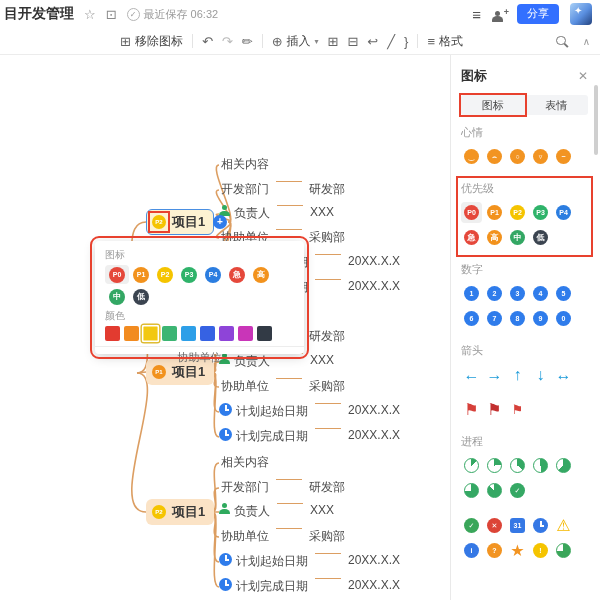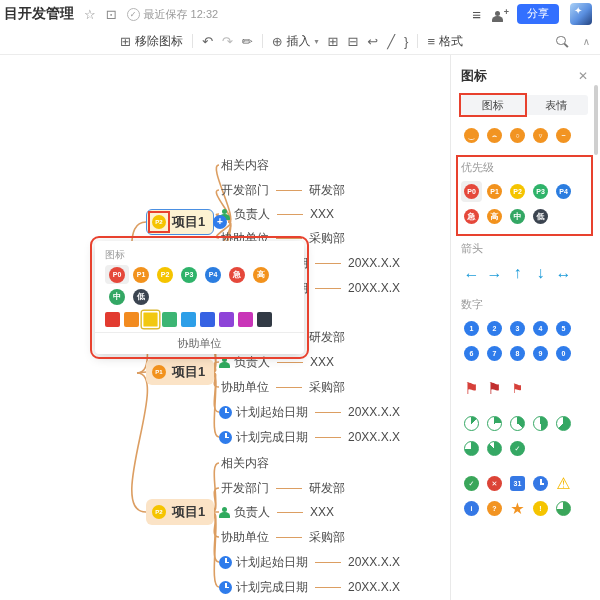--- a/index.html
+++ b/index.html
@@ -43,21 +43,21 @@
   #mm-svg{position:absolute;left:0;top:0;z-index:1;}
   .rootnode{position:absolute;left:15px;top:355px;width:122px;height:36px;background:#f0891f;border-radius:8px;
     color:#fff;font-size:15px;font-weight:bold;text-align:center;line-height:36px;z-index:10;
     box-shadow:0 1px 3px rgba(0,0,0,.18);}
   .node{position:absolute;height:26px;display:inline-flex;align-items:center;background:#fbe3c6;border-radius:6px;
     padding:0 8px 0 5px;z-index:10;border:1.5px solid transparent;box-sizing:border-box;}
   .node .ntext{font-size:13px;font-weight:bold;color:#3a3a3a;margin-left:4px;white-space:nowrap;}
   .node.selnode{background:#fdf2d2;border-color:#4a8fe2;}
   .badge{position:absolute;width:14px;height:14px;border-radius:50%;background:#2f7ceb;color:#fff;font-size:10px;
     line-height:13px;text-align:center;z-index:12;font-weight:bold;}
-  .child{position:absolute;display:flex;align-items:center;height:18px;font-size:12px;color:#4a4a4a;
+  .child{position:absolute;display:flex;align-items:flex-start;height:18px;font-size:12px;color:#4a4a4a;
     white-space:nowrap;z-index:5;}
   .child .clabel{margin-left:2px;}
   .child .dash{width:26px;border-top:1.6px solid #dc9e62;margin:0 7px;}
   .child .cval{color:#4a4a4a;}
   .node .icell,.child .icell{width:auto;height:auto;margin:0 2px 0 0;}
   .annot-box{outline:2px solid #e8412e;outline-offset:2px;}
 
   
   .icell{width:21px;height:21px;display:flex;align-items:center;justify-content:center;margin:0 2px 4px 0;}
   .icell.sel{background:#efefef;border-radius:4px;}
@@ -106,21 +106,21 @@
 <body>
 
 <div class="app">
 
   <div class="hdr">
     <span class="hdr-title">目开发管理</span>
     <span class="hico">☆</span>
     <span class="hico">⊡</span>
     <span class="savedwrap">
       <span class="savedchk">✓</span>
-      <span>最近保存 12:32</span>
+      <span>最近保存 06:32</span>
     </span>
     <div class="hdr-right">
       <span class="menu-ic">≡</span>
       <span class="padd">
         <span class="ic-person"><i class="h"></i><i class="b"></i></span>
         <span class="plus">+</span>
       </span>
       <span class="share-btn">分享</span>
       <span class="avatar"></span>
     </div>
@@ -369,20 +369,21 @@
         <span class="icell">
           <span class="ci" style="height: 16px; width: 16px; background: rgb(242, 146, 29); font-size: 8px;">高</span>
         </span>
         <span class="icell">
           <span class="ci" style="height: 16px; width: 16px; background: rgb(51, 167, 100); font-size: 8px;">中</span>
         </span>
         <span class="icell">
           <span class="ci" style="height: 16px; width: 16px; background: rgb(59, 68, 80); font-size: 8px;">低</span>
         </span>
       </div>
+    <div class="pop-label">颜色</div>
     <div id="popup-colors">
         <span class="sw" style="background: rgb(226, 59, 48);"></span>
         <span class="sw" style="background: rgb(242, 139, 32);"></span>
         <span class="sw sel" style="background: rgb(242, 200, 17);"></span>
         <span class="sw" style="background: rgb(60, 181, 115);"></span>
         <span class="sw" style="background: rgb(45, 159, 232);"></span>
         <span class="sw" style="background: rgb(54, 98, 227);"></span>
         <span class="sw" style="background: rgb(142, 68, 216);"></span>
         <span class="sw" style="background: rgb(201, 53, 184);"></span>
         <span class="sw" style="background: rgb(50, 58, 69);"></span>
@@ -394,20 +395,21 @@
     <div class="p-head">
       <span class="p-title">图标</span>
       <span class="p-close">✕</span>
     </div>
     <div class="p-tabs" id="panel-tabs">
         <div class="ptab annot">图标</div>
         <div class="ptab">表情</div>
       </div>
     <div id="panel-sections">
         <div class="sec">
+          <div class="sec-label">心情</div>
           <div class="sec-grid">
             <span class="icell">
               <span class="ci" style="height: 15px; width: 15px; background: rgb(242, 148, 34); font-size: 7px;">‿</span>
             </span>
             <span class="icell">
               <span class="ci" style="height: 15px; width: 15px; background: rgb(242, 148, 34); font-size: 7px;">⌢</span>
             </span>
             <span class="icell">
               <span class="ci" style="height: 15px; width: 15px; background: rgb(242, 148, 34); font-size: 7px;">○</span>
             </span>
@@ -445,88 +447,89 @@
             </span>
             <span class="icell">
               <span class="ci" style="height: 15px; width: 15px; background: rgb(51, 167, 100); font-size: 8px;">中</span>
             </span>
             <span class="icell">
               <span class="ci" style="height: 15px; width: 15px; background: rgb(59, 68, 80); font-size: 8px;">低</span>
             </span>
           </div>
         </div>
         <div class="sec">
+          <div class="sec-label">数字</div>
+          <div class="sec-grid">
+            <span class="icell">
+              <span class="ci" style="height: 15px; width: 15px; background: rgb(47, 124, 235); font-size: 7px;">1</span>
+            </span>
+            <span class="icell">
+              <span class="ci" style="height: 15px; width: 15px; background: rgb(47, 124, 235); font-size: 7px;">2</span>
+            </span>
+            <span class="icell">
+              <span class="ci" style="height: 15px; width: 15px; background: rgb(47, 124, 235); font-size: 7px;">3</span>
+            </span>
+            <span class="icell">
+              <span class="ci" style="height: 15px; width: 15px; background: rgb(47, 124, 235); font-size: 7px;">4</span>
+            </span>
+            <span class="icell">
+              <span class="ci" style="height: 15px; width: 15px; background: rgb(47, 124, 235); font-size: 7px;">5</span>
+            </span>
+            <span class="icell">
+              <span class="ci" style="height: 15px; width: 15px; background: rgb(47, 124, 235); font-size: 7px;">6</span>
+            </span>
+            <span class="icell">
+              <span class="ci" style="height: 15px; width: 15px; background: rgb(47, 124, 235); font-size: 7px;">7</span>
+            </span>
+            <span class="icell">
+              <span class="ci" style="height: 15px; width: 15px; background: rgb(47, 124, 235); font-size: 7px;">8</span>
+            </span>
+            <span class="icell">
+              <span class="ci" style="height: 15px; width: 15px; background: rgb(47, 124, 235); font-size: 7px;">9</span>
+            </span>
+            <span class="icell">
+              <span class="ci" style="height: 15px; width: 15px; background: rgb(47, 124, 235); font-size: 7px;">0</span>
+            </span>
+          </div>
+        </div>
+        <div class="sec">
           <div class="sec-label">箭头</div>
           <div class="sec-grid">
             <span class="icell">
               <span class="gl" style="color: rgb(29, 155, 217); font-size: 16px;">←</span>
             </span>
             <span class="icell">
               <span class="gl" style="color: rgb(29, 155, 217); font-size: 16px;">→</span>
             </span>
             <span class="icell">
               <span class="gl" style="color: rgb(29, 155, 217); font-size: 16px;">↑</span>
             </span>
             <span class="icell">
               <span class="gl" style="color: rgb(29, 155, 217); font-size: 16px;">↓</span>
             </span>
             <span class="icell">
               <span class="gl" style="color: rgb(29, 155, 217); font-size: 16px;">↔</span>
             </span>
           </div>
         </div>
         <div class="sec">
-          <div class="sec-label">数字</div>
-          <div class="sec-grid">
-            <span class="icell">
-              <span class="ci" style="height: 15px; width: 15px; background: rgb(47, 124, 235); font-size: 7px;">1</span>
-            </span>
-            <span class="icell">
-              <span class="ci" style="height: 15px; width: 15px; background: rgb(47, 124, 235); font-size: 7px;">2</span>
-            </span>
-            <span class="icell">
-              <span class="ci" style="height: 15px; width: 15px; background: rgb(47, 124, 235); font-size: 7px;">3</span>
-            </span>
-            <span class="icell">
-              <span class="ci" style="height: 15px; width: 15px; background: rgb(47, 124, 235); font-size: 7px;">4</span>
-            </span>
-            <span class="icell">
-              <span class="ci" style="height: 15px; width: 15px; background: rgb(47, 124, 235); font-size: 7px;">5</span>
-            </span>
-            <span class="icell">
-              <span class="ci" style="height: 15px; width: 15px; background: rgb(47, 124, 235); font-size: 7px;">6</span>
-            </span>
-            <span class="icell">
-              <span class="ci" style="height: 15px; width: 15px; background: rgb(47, 124, 235); font-size: 7px;">7</span>
-            </span>
-            <span class="icell">
-              <span class="ci" style="height: 15px; width: 15px; background: rgb(47, 124, 235); font-size: 7px;">8</span>
-            </span>
-            <span class="icell">
-              <span class="ci" style="height: 15px; width: 15px; background: rgb(47, 124, 235); font-size: 7px;">9</span>
-            </span>
-            <span class="icell">
-              <span class="ci" style="height: 15px; width: 15px; background: rgb(47, 124, 235); font-size: 7px;">0</span>
+          <div class="sec-grid">
+            <span class="icell">
+              <span class="gl" style="color: rgb(214, 64, 58); font-size: 16px;">⚑</span>
+            </span>
+            <span class="icell">
+              <span class="gl" style="color: rgb(194, 47, 47); font-size: 16px;">⚑</span>
+            </span>
+            <span class="icell">
+              <span class="gl" style="color: rgb(214, 64, 58); font-size: 13px;">⚑</span>
             </span>
           </div>
         </div>
         <div class="sec">
-          <div class="sec-grid">
-            <span class="icell">
-              <span class="gl" style="color: rgb(214, 64, 58); font-size: 16px;">⚑</span>
-            </span>
-            <span class="icell">
-              <span class="gl" style="color: rgb(194, 47, 47); font-size: 16px;">⚑</span>
-            </span>
-            <span class="icell">
-              <span class="gl" style="color: rgb(214, 64, 58); font-size: 13px;">⚑</span>
-            </span>
-          </div>
-        </div>
-        <div class="sec">
+          <div class="sec-label">进程</div>
           <div class="sec-grid">
             <span class="icell">
               <span class="pie" style="height: 15px; width: 15px; border-color: rgb(53, 168, 100); background: conic-gradient(rgb(53, 168, 100) 12.5%, rgb(255, 255, 255) 0deg);"></span>
             </span>
             <span class="icell">
               <span class="pie" style="height: 15px; width: 15px; border-color: rgb(53, 168, 100); background: conic-gradient(rgb(53, 168, 100) 25%, rgb(255, 255, 255) 0deg);"></span>
             </span>
             <span class="icell">
               <span class="pie" style="height: 15px; width: 15px; border-color: rgb(53, 168, 100); background: conic-gradient(rgb(53, 168, 100) 37.5%, rgb(255, 255, 255) 0deg);"></span>
             </span>

